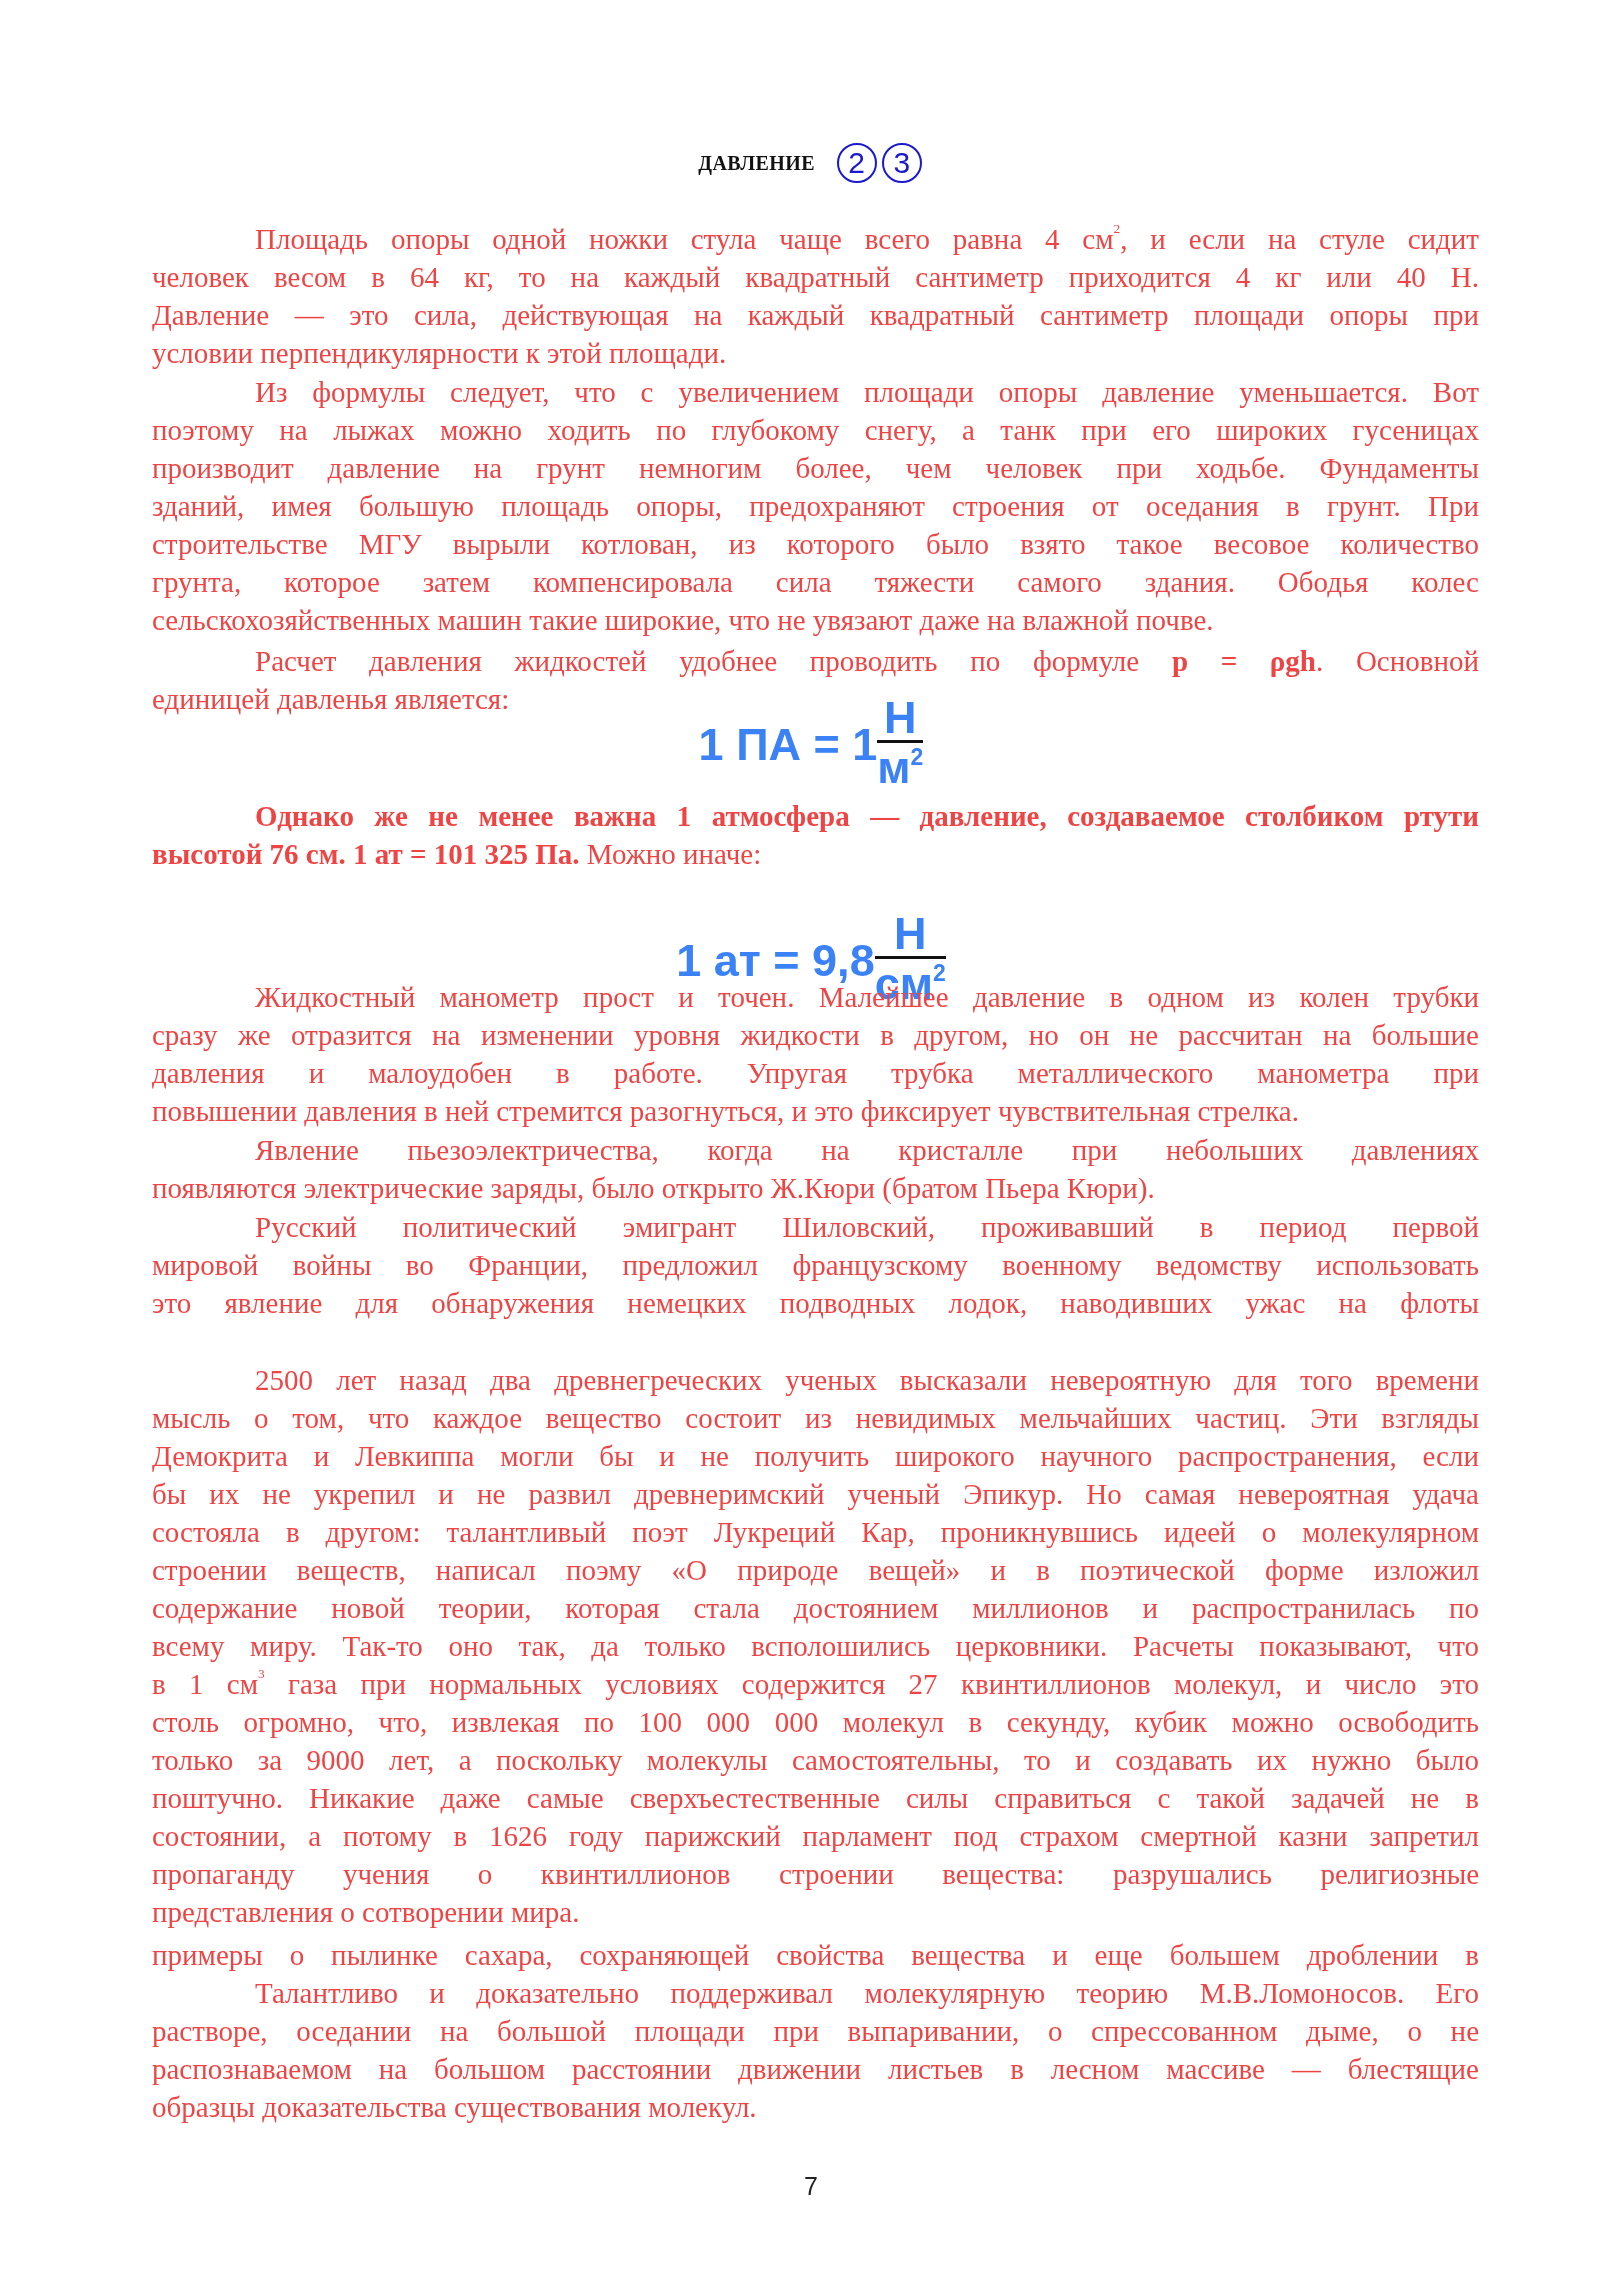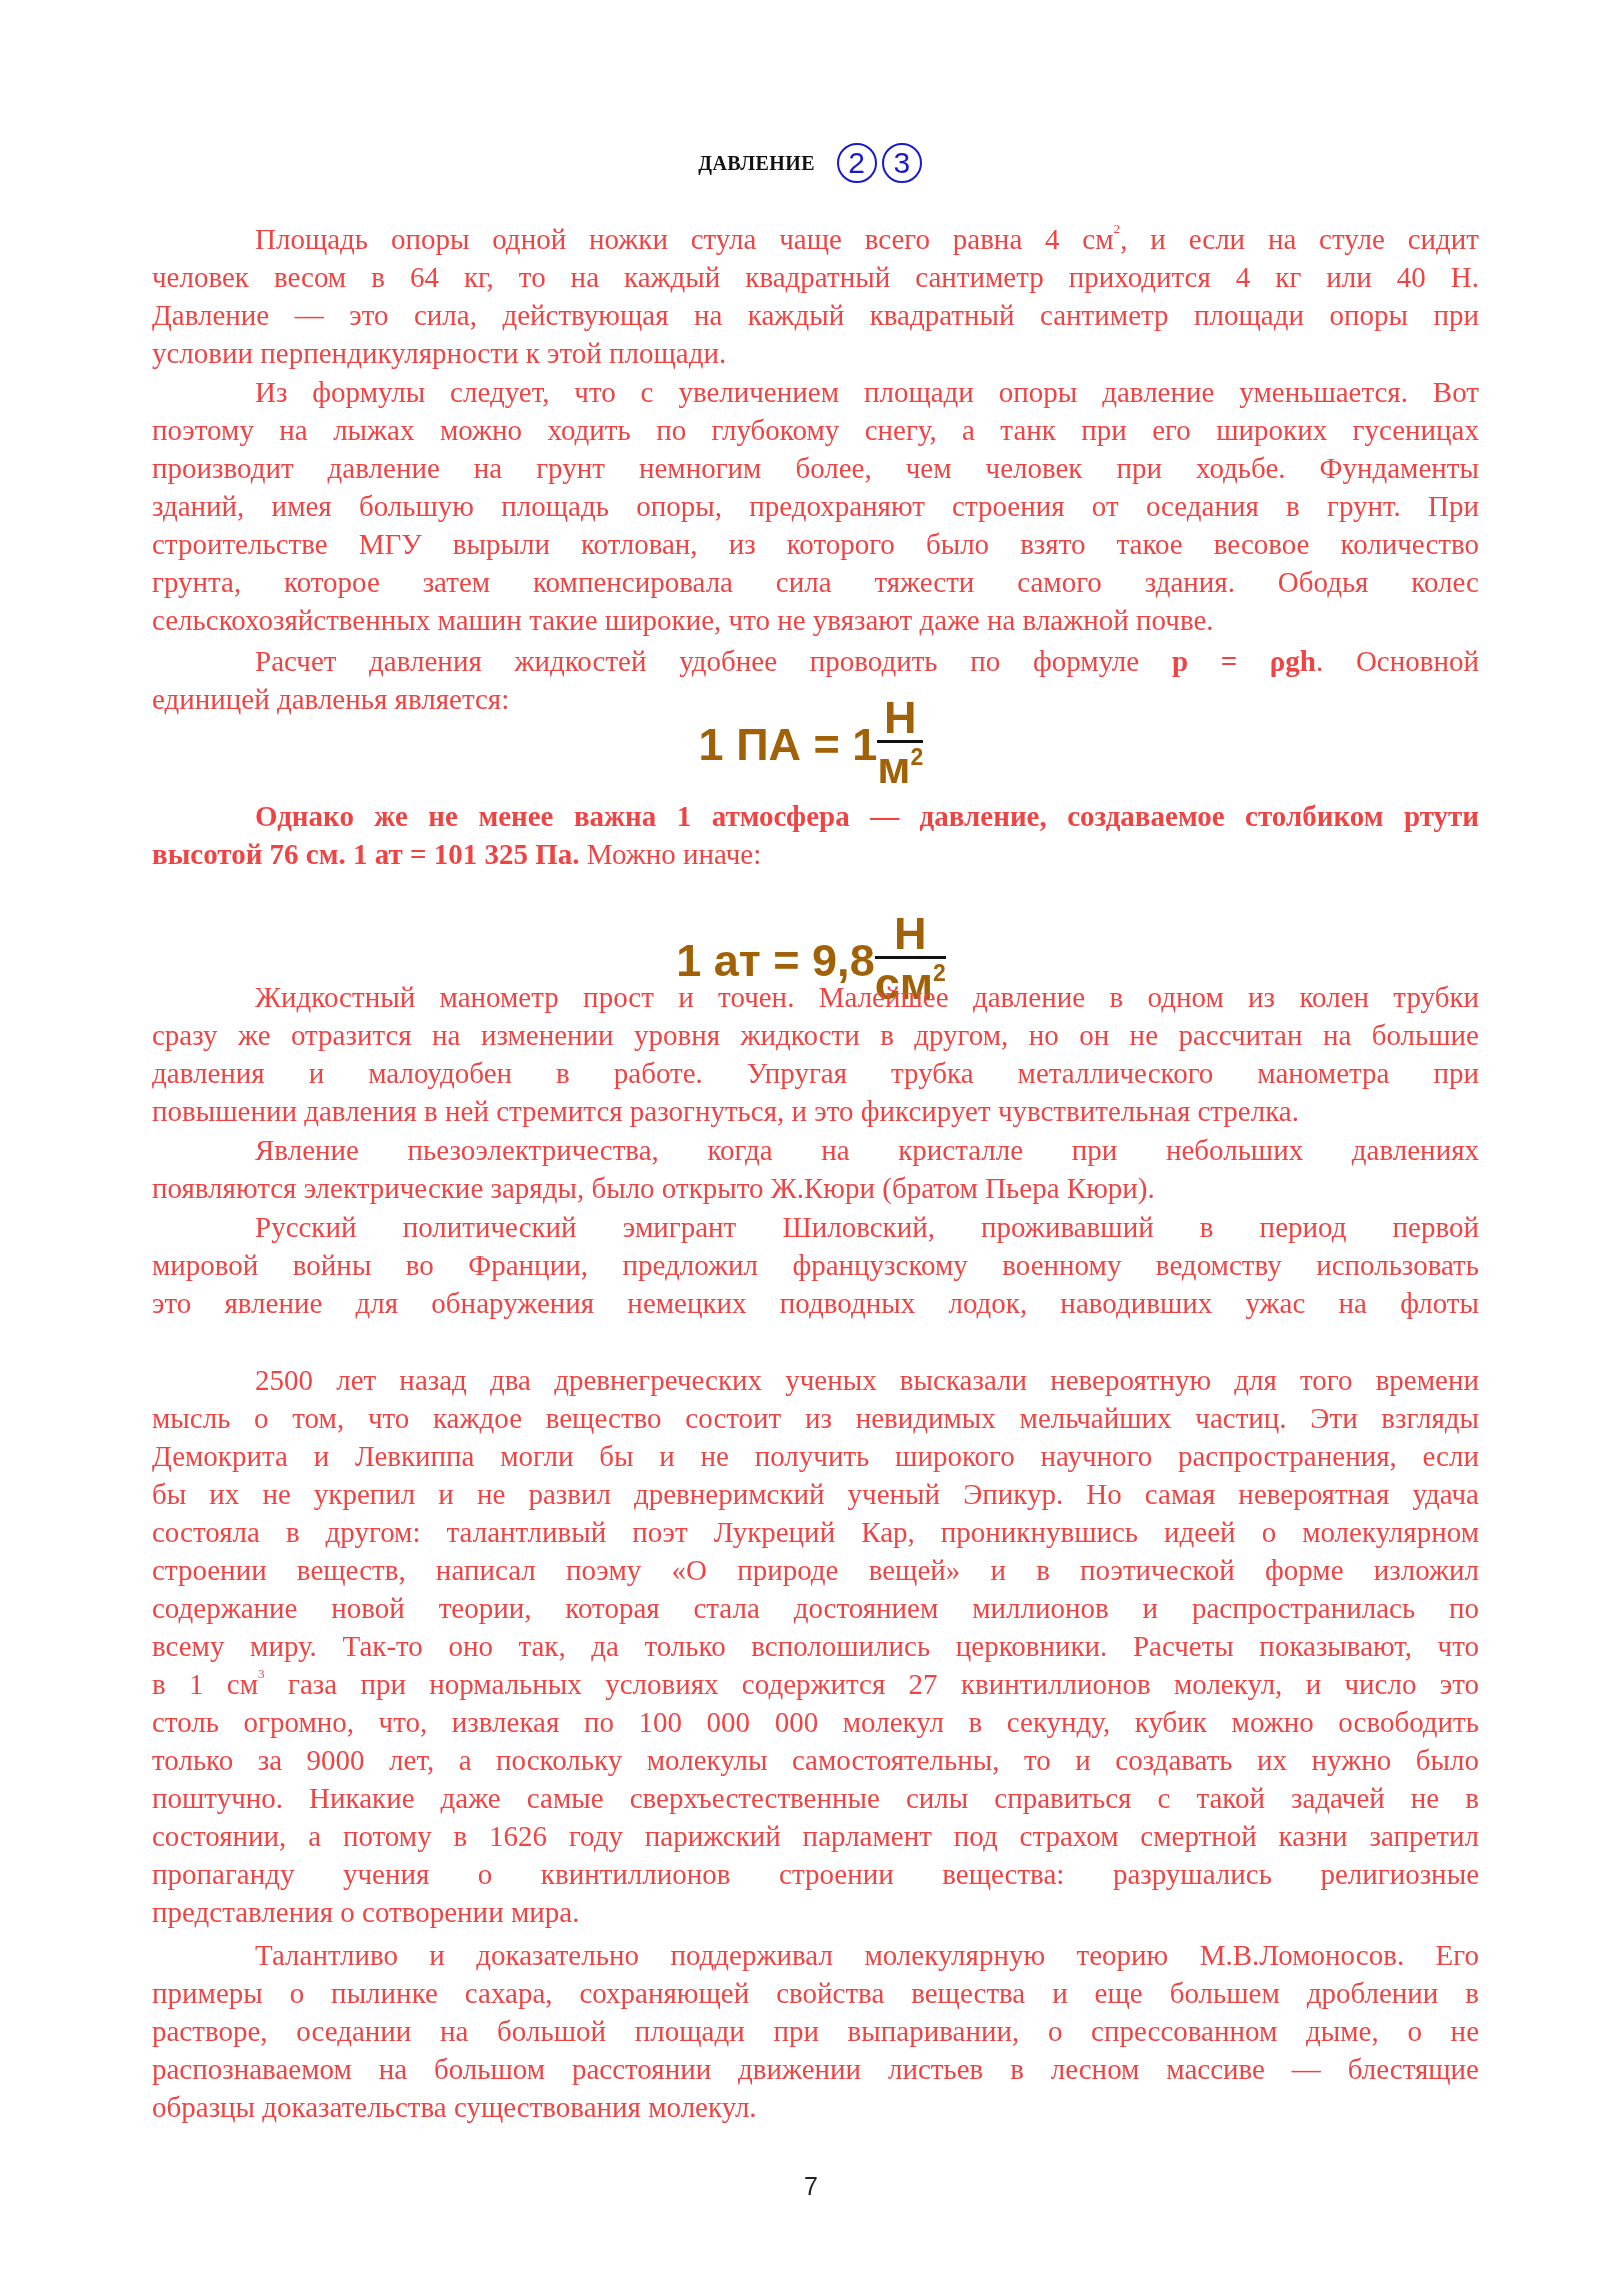--- a/index.html
+++ b/index.html
@@ -8,21 +8,21 @@
   .title-row { position: absolute; top: 143px; left: 0; width: 1622px; text-align: center; height: 63px; }
   .title { font-family: "Liberation Serif", serif; font-weight: bold; font-size: 20px; color: #111; vertical-align: middle; letter-spacing: 0.4px; }
   .badges { display: inline-block; vertical-align: middle; margin-left: 18px; }
   .badge { display: inline-block; width: 36px; height: 36px; border: 2.7px solid #1a1acc; border-radius: 50%; color: #1a1acc; font-family: "Liberation Sans", sans-serif; font-size: 30px; line-height: 36px; text-align: center; margin-right: 1.8px; }
   .text { position: absolute; left: 152px; width: 1327px; font-family: "Liberation Serif", serif; font-size: 29px; color: #ef4444; }
   .line { height: 38px; line-height: 38px; white-space: nowrap; text-align: justify; text-align-last: justify; overflow: visible; }
   .line.last { text-align-last: left; }
   .indent { padding-left: 103px; }
   sup { font-size: 13.4px; line-height: 0; vertical-align: 16px; }
   b { font-weight: bold; }
-  .formula { position: absolute; left: 0; width: 1622px; text-align: center; font-family: "Liberation Sans", sans-serif; font-weight: bold; font-size: 45px; color: #a16207; }
+  .formula { position: absolute; left: 0; width: 1622px; text-align: center; font-family: "Liberation Sans", sans-serif; font-weight: bold; font-size: 45px; color: #3b82f6; }
   .frac { display: inline-block; vertical-align: middle; text-align: center; position: relative; top: -3.6px; }
   .frac .num { display: block; border-bottom: 3.6px solid #111; line-height: 45px; padding: 0 1.8px; }
   .frac .den { display: block; line-height: 50px; }
   .frac .den sup { font-size: 23px; vertical-align: 18px; }
   .page-num { position: absolute; top: 2172px; left: 0; width: 1622px; text-align: center; font-family: "Liberation Sans", sans-serif; font-size: 25px; color: #222; }
 </style>
 </head>
 <body>
 
 <div class="page">
@@ -100,22 +100,22 @@
     <div class="line"><span>в 1 см</span><sup>3</sup><span> газа при нормальных условиях содержится 27 квинтиллионов молекул, и число это</span></div>
     <div class="line">столь огромно, что, извлекая по 100 000 000 молекул в секунду, кубик можно освободить</div>
     <div class="line">только за 9000 лет, а поскольку молекулы самостоятельны, то и создавать их нужно было</div>
     <div class="line">поштучно. Никакие даже самые сверхъестественные силы справиться с такой задачей не в</div>
     <div class="line">состоянии, а потому в 1626 году парижский парламент под страхом смертной казни запретил</div>
     <div class="line">пропаганду учения о квинтиллионов строении вещества: разрушались религиозные</div>
     <div class="line last">представления о сотворении мира.</div>
   </div>
 
   <div class="text" style="top:1936px;">
+    <div class="line">примеры о пылинке сахара, сохраняющей свойства вещества и еще большем дроблении в</div>
     <div class="line indent">Талантливо и доказательно поддерживал молекулярную теорию М.В.Ломоносов. Его</div>
-    <div class="line">примеры о пылинке сахара, сохраняющей свойства вещества и еще большем дроблении в</div>
     <div class="line">растворе, оседании на большой площади при выпаривании, о спрессованном дыме, о не</div>
     <div class="line">распознаваемом на большом расстоянии движении листьев в лесном массиве — блестящие</div>
     <div class="line last">образцы доказательства существования молекул.</div>
   </div>
 
   <div class="page-num">7</div>
 </div>
 
 
 </body></html>

